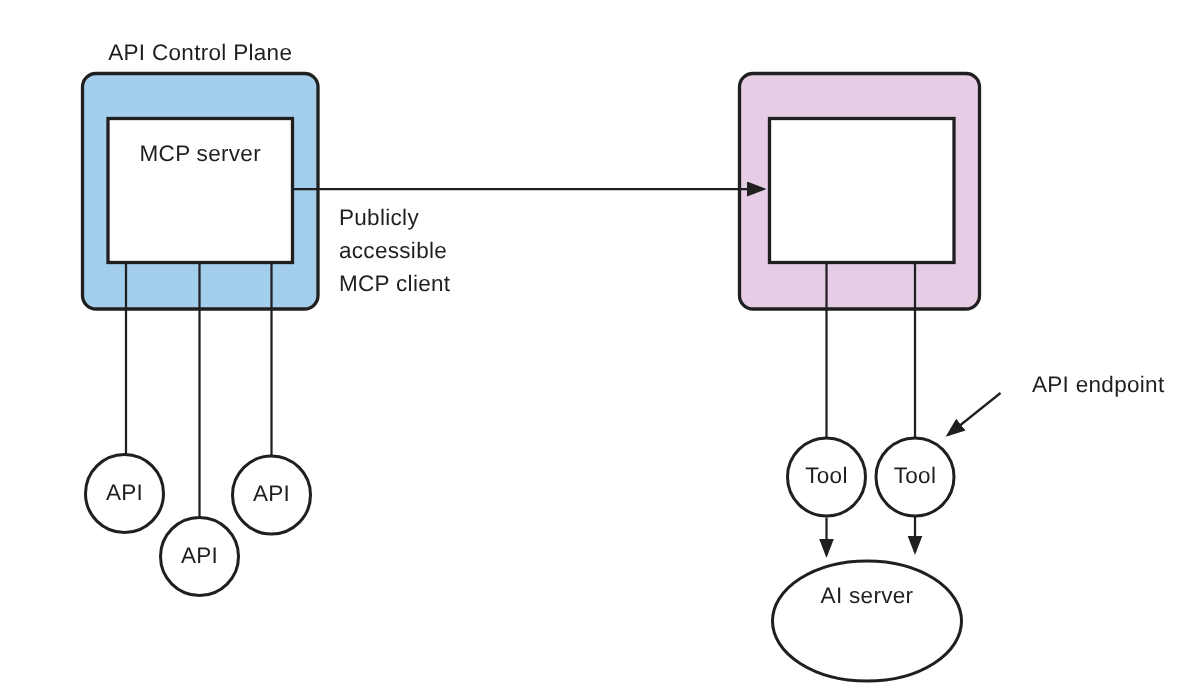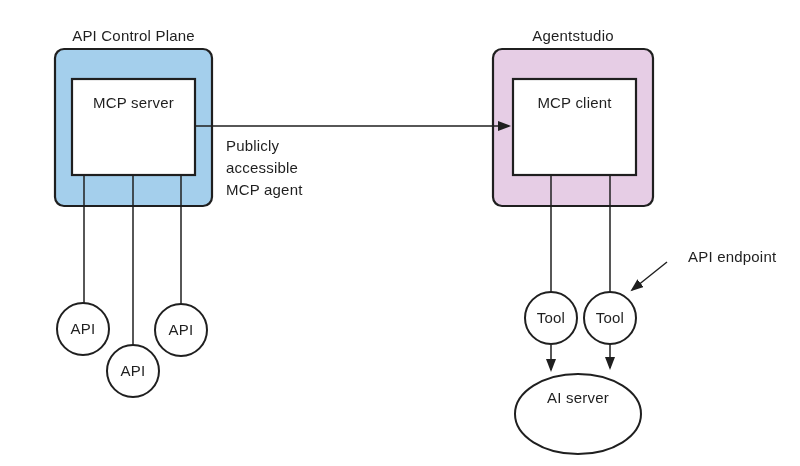--- a/index.html
+++ b/index.html
@@ -85,29 +85,27 @@
     <circle class="shape node" cx="181" cy="330" r="26" fill="#ffffff"></circle>
 
     <circle class="shape node" cx="551" cy="318" r="26" fill="#ffffff"></circle>
     <circle class="shape node" cx="610" cy="318" r="26" fill="#ffffff"></circle>
 
     <ellipse class="shape node" cx="578" cy="414" rx="63" ry="40" fill="#ffffff"></ellipse>
   </svg>
 
   <div class="label center" style="left:55px; top:26px; width:157px;">API Control Plane</div>
 
-  <div class="label center" style="left:493px; top:26px; width:160px;">Agentstudio</div>
 
   <div class="label center" style="left:72px; top:93px; width:123px;">MCP server</div>
 
-  <div class="label center" style="left:513px; top:93px; width:123px;">MCP client</div>
 
   <div class="label multiline" style="left:226px; top:135px; width:130px;">Publicly
 accessible
-MCP agent</div>
+MCP client</div>
 
   <div class="label center" style="left:57px; top:319px; width:52px;">API</div>
   <div class="label center" style="left:107px; top:361px; width:52px;">API</div>
   <div class="label center" style="left:155px; top:320px; width:52px;">API</div>
 
   <div class="label center" style="left:525px; top:308px; width:52px;">Tool</div>
   <div class="label center" style="left:584px; top:308px; width:52px;">Tool</div>
 
   <div class="label center" style="left:515px; top:388px; width:126px;">AI server</div>
 

